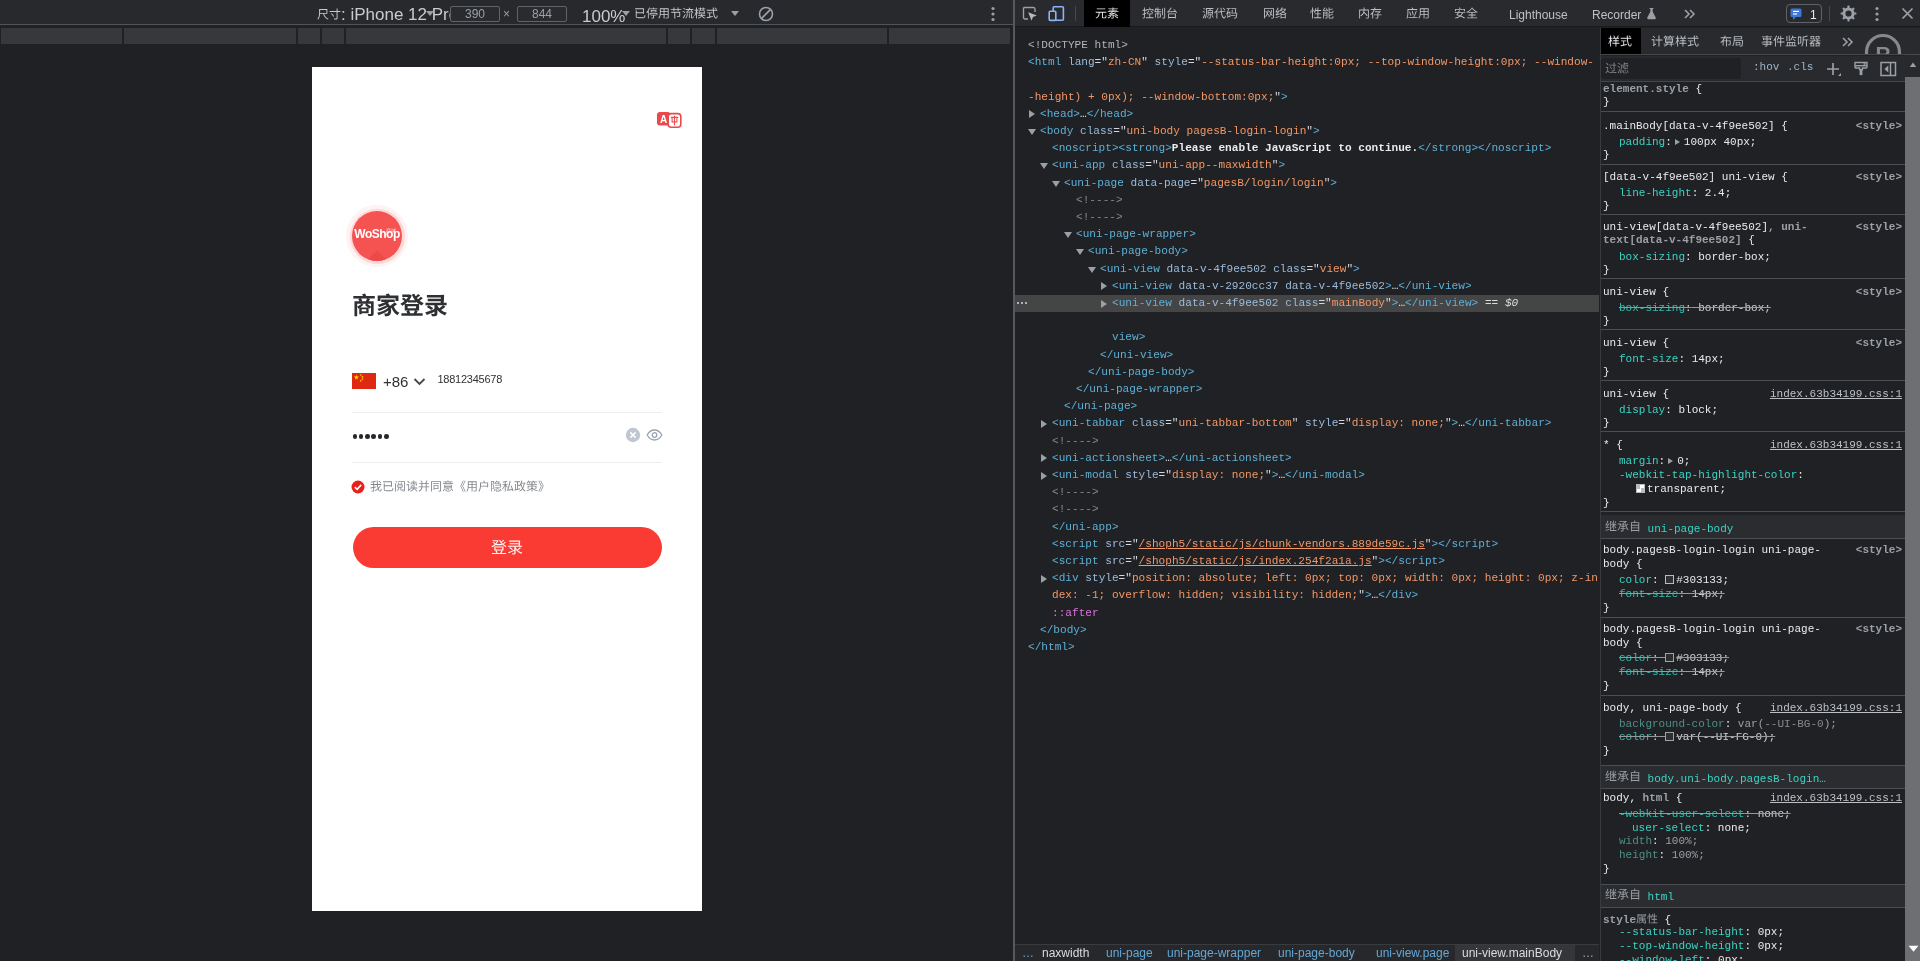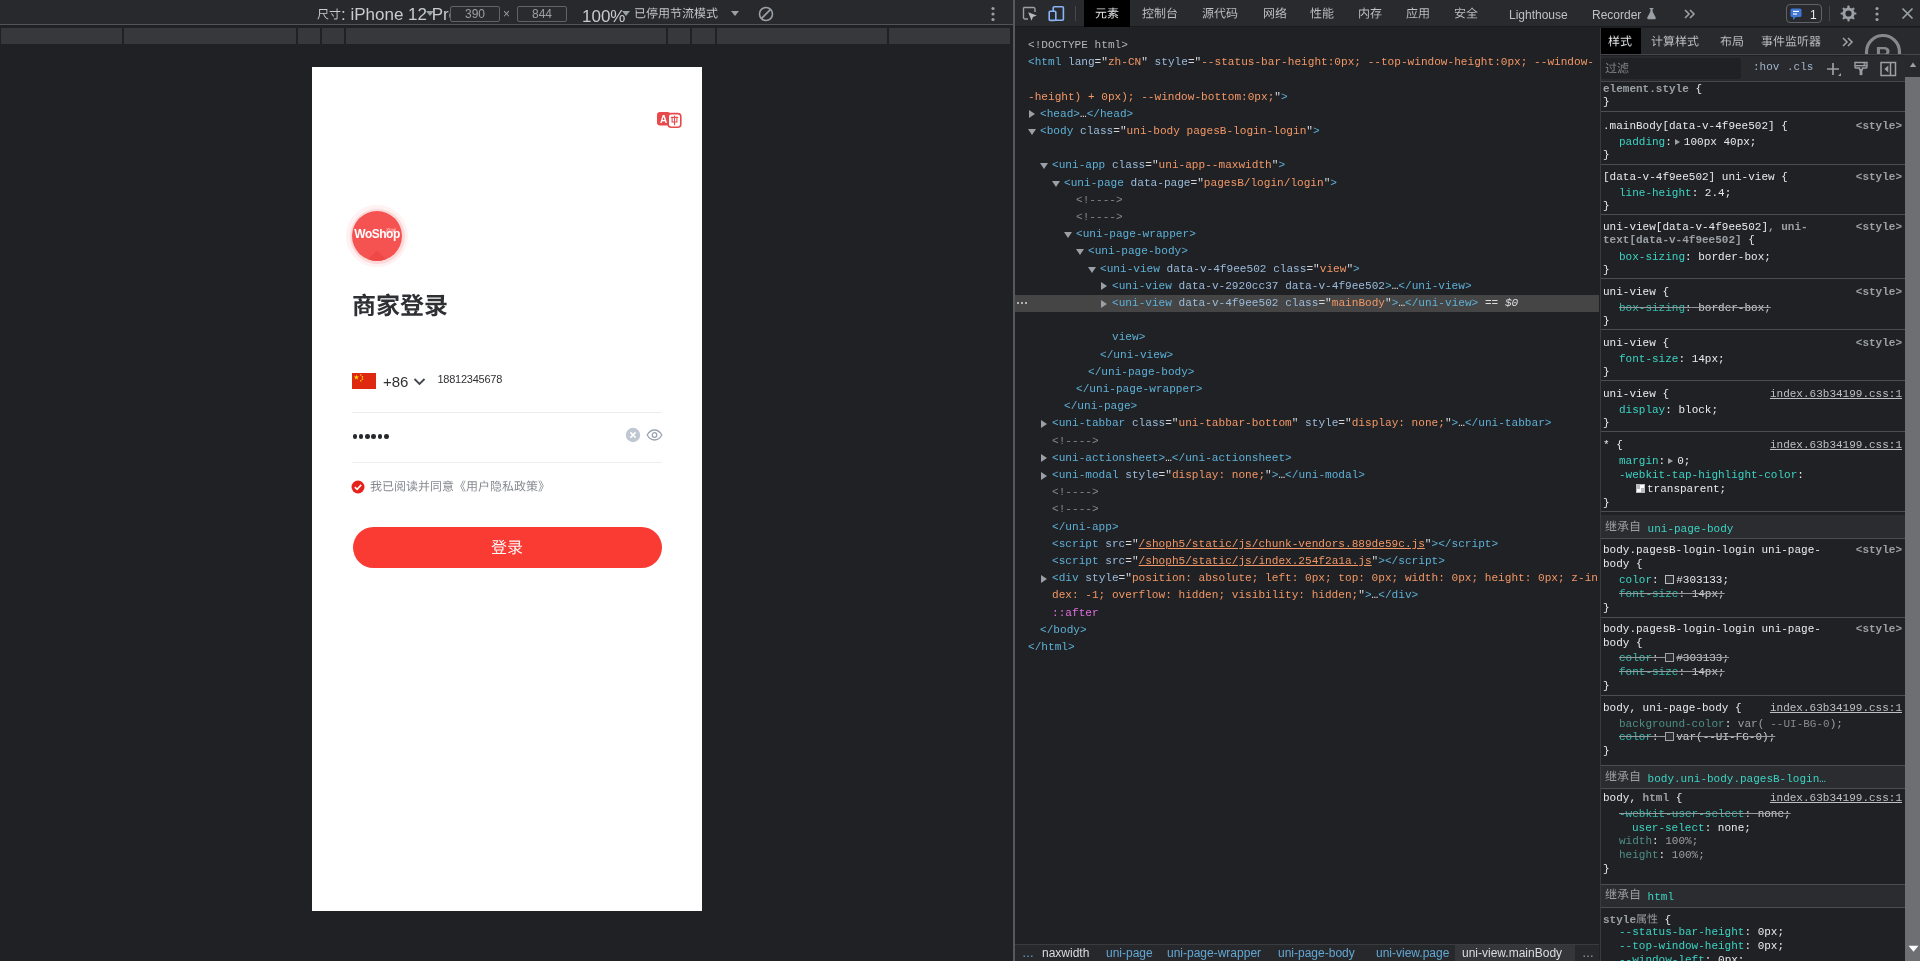--- a/index.html
+++ b/index.html
@@ -266,20 +266,21 @@
         </svg>
 </div>
 <div id="eltree">
 <div class="ln" style="left:14px;top:1.0px"><span class="doc">&lt;!DOCTYPE html&gt;</span></div>
 <div class="ln" style="left:14px;top:18.2px"><span class="tag">&lt;html</span> <span class="atn">lang</span><span class="pun">="</span><span class="atv">zh-CN</span><span class="pun">"</span> <span class="atn">style</span><span class="pun">="</span><span class="atv">--status-bar-height:0px; --top-window-height:0px; --window-</span></div>
 <div class="ln" style="left:14px;top:52.6px"><span class="atv">-height) + 0px); --window-bottom:0px;</span><span class="pun">"</span><span class="tag">&gt;</span></div>
 <div class="arr r" style="left:15px;top:74.3px"></div>
 <div class="ln" style="left:26px;top:69.8px"><span class="tag">&lt;head&gt;</span><span style="color:#e8eaed">…</span><span class="tag">&lt;/head&gt;</span></div>
 <div class="arr d" style="left:14px;top:93.0px"></div>
 <div class="ln" style="left:26px;top:87.0px"><span class="tag">&lt;body</span> <span class="atn">class</span><span class="pun">="</span><span class="atv">uni-body pagesB-login-login</span><span class="pun">"</span><span class="tag">&gt;</span></div>
+<div class="ln" style="left:38px;top:104.2px"><span class="tag">&lt;noscript&gt;</span><span class="tag">&lt;strong&gt;</span><span class="txtw">Please enable JavaScript to continue.</span><span class="tag">&lt;/strong&gt;</span><span class="tag">&lt;/noscript&gt;</span></div>
 <div class="arr d" style="left:26px;top:127.4px"></div>
 <div class="ln" style="left:38px;top:121.4px"><span class="tag">&lt;uni-app</span> <span class="atn">class</span><span class="pun">="</span><span class="atv">uni-app--maxwidth</span><span class="pun">"</span><span class="tag">&gt;</span></div>
 <div class="arr d" style="left:38px;top:144.6px"></div>
 <div class="ln" style="left:50px;top:138.6px"><span class="tag">&lt;uni-page</span> <span class="atn">data-page</span><span class="pun">="</span><span class="atv">pagesB/login/login</span><span class="pun">"</span><span class="tag">&gt;</span></div>
 <div class="ln" style="left:62px;top:155.8px"><span class="cmt">&lt;!----&gt;</span></div>
 <div class="ln" style="left:62px;top:173.0px"><span class="cmt">&lt;!----&gt;</span></div>
 <div class="arr d" style="left:50px;top:196.2px"></div>
 <div class="ln" style="left:62px;top:190.2px"><span class="tag">&lt;uni-page-wrapper&gt;</span></div>
 <div class="arr d" style="left:62px;top:213.4px"></div>
 <div class="ln" style="left:74px;top:207.4px"><span class="tag">&lt;uni-page-body&gt;</span></div>
@@ -487,17 +488,17 @@
 <div class="abs" style="left:0;top:22px;width:16px;height:884px;background:#6d6f72"></div>
 <svg class="abs" style="left:3px;top:888px" width="11" height="11" viewBox="0 0 10 10">
             <path d="M0.5,2.5 L5,8 L9.5,2.5 Z" fill="#fdfdfd"></path>
           </svg>
 </div>
 </div>
 </div>
 <div id="splitter"></div>
 <style>
 .pun { color:#d5d7da; } .doc { color:#b0b5ba; }
-.prop { color:#3bd4c4; } .sv { color:#e8eaed; } .varn { color:#87898c;margin-left:6px; }
+.prop { color:#3bd4c4; } .sv { color:#e8eaed; } .varn { color:#87898c; }
 .strike { text-decoration:line-through; text-decoration-color:#abaeb3; opacity:0.85; }
 .dimline { color:#9aa0a6; } .dimline .prop { color:#4e8f88; }
 .sline { font-family:"Liberation Mono",monospace; font-size:11px; }
 </style>
 </div>
 </body></html>

